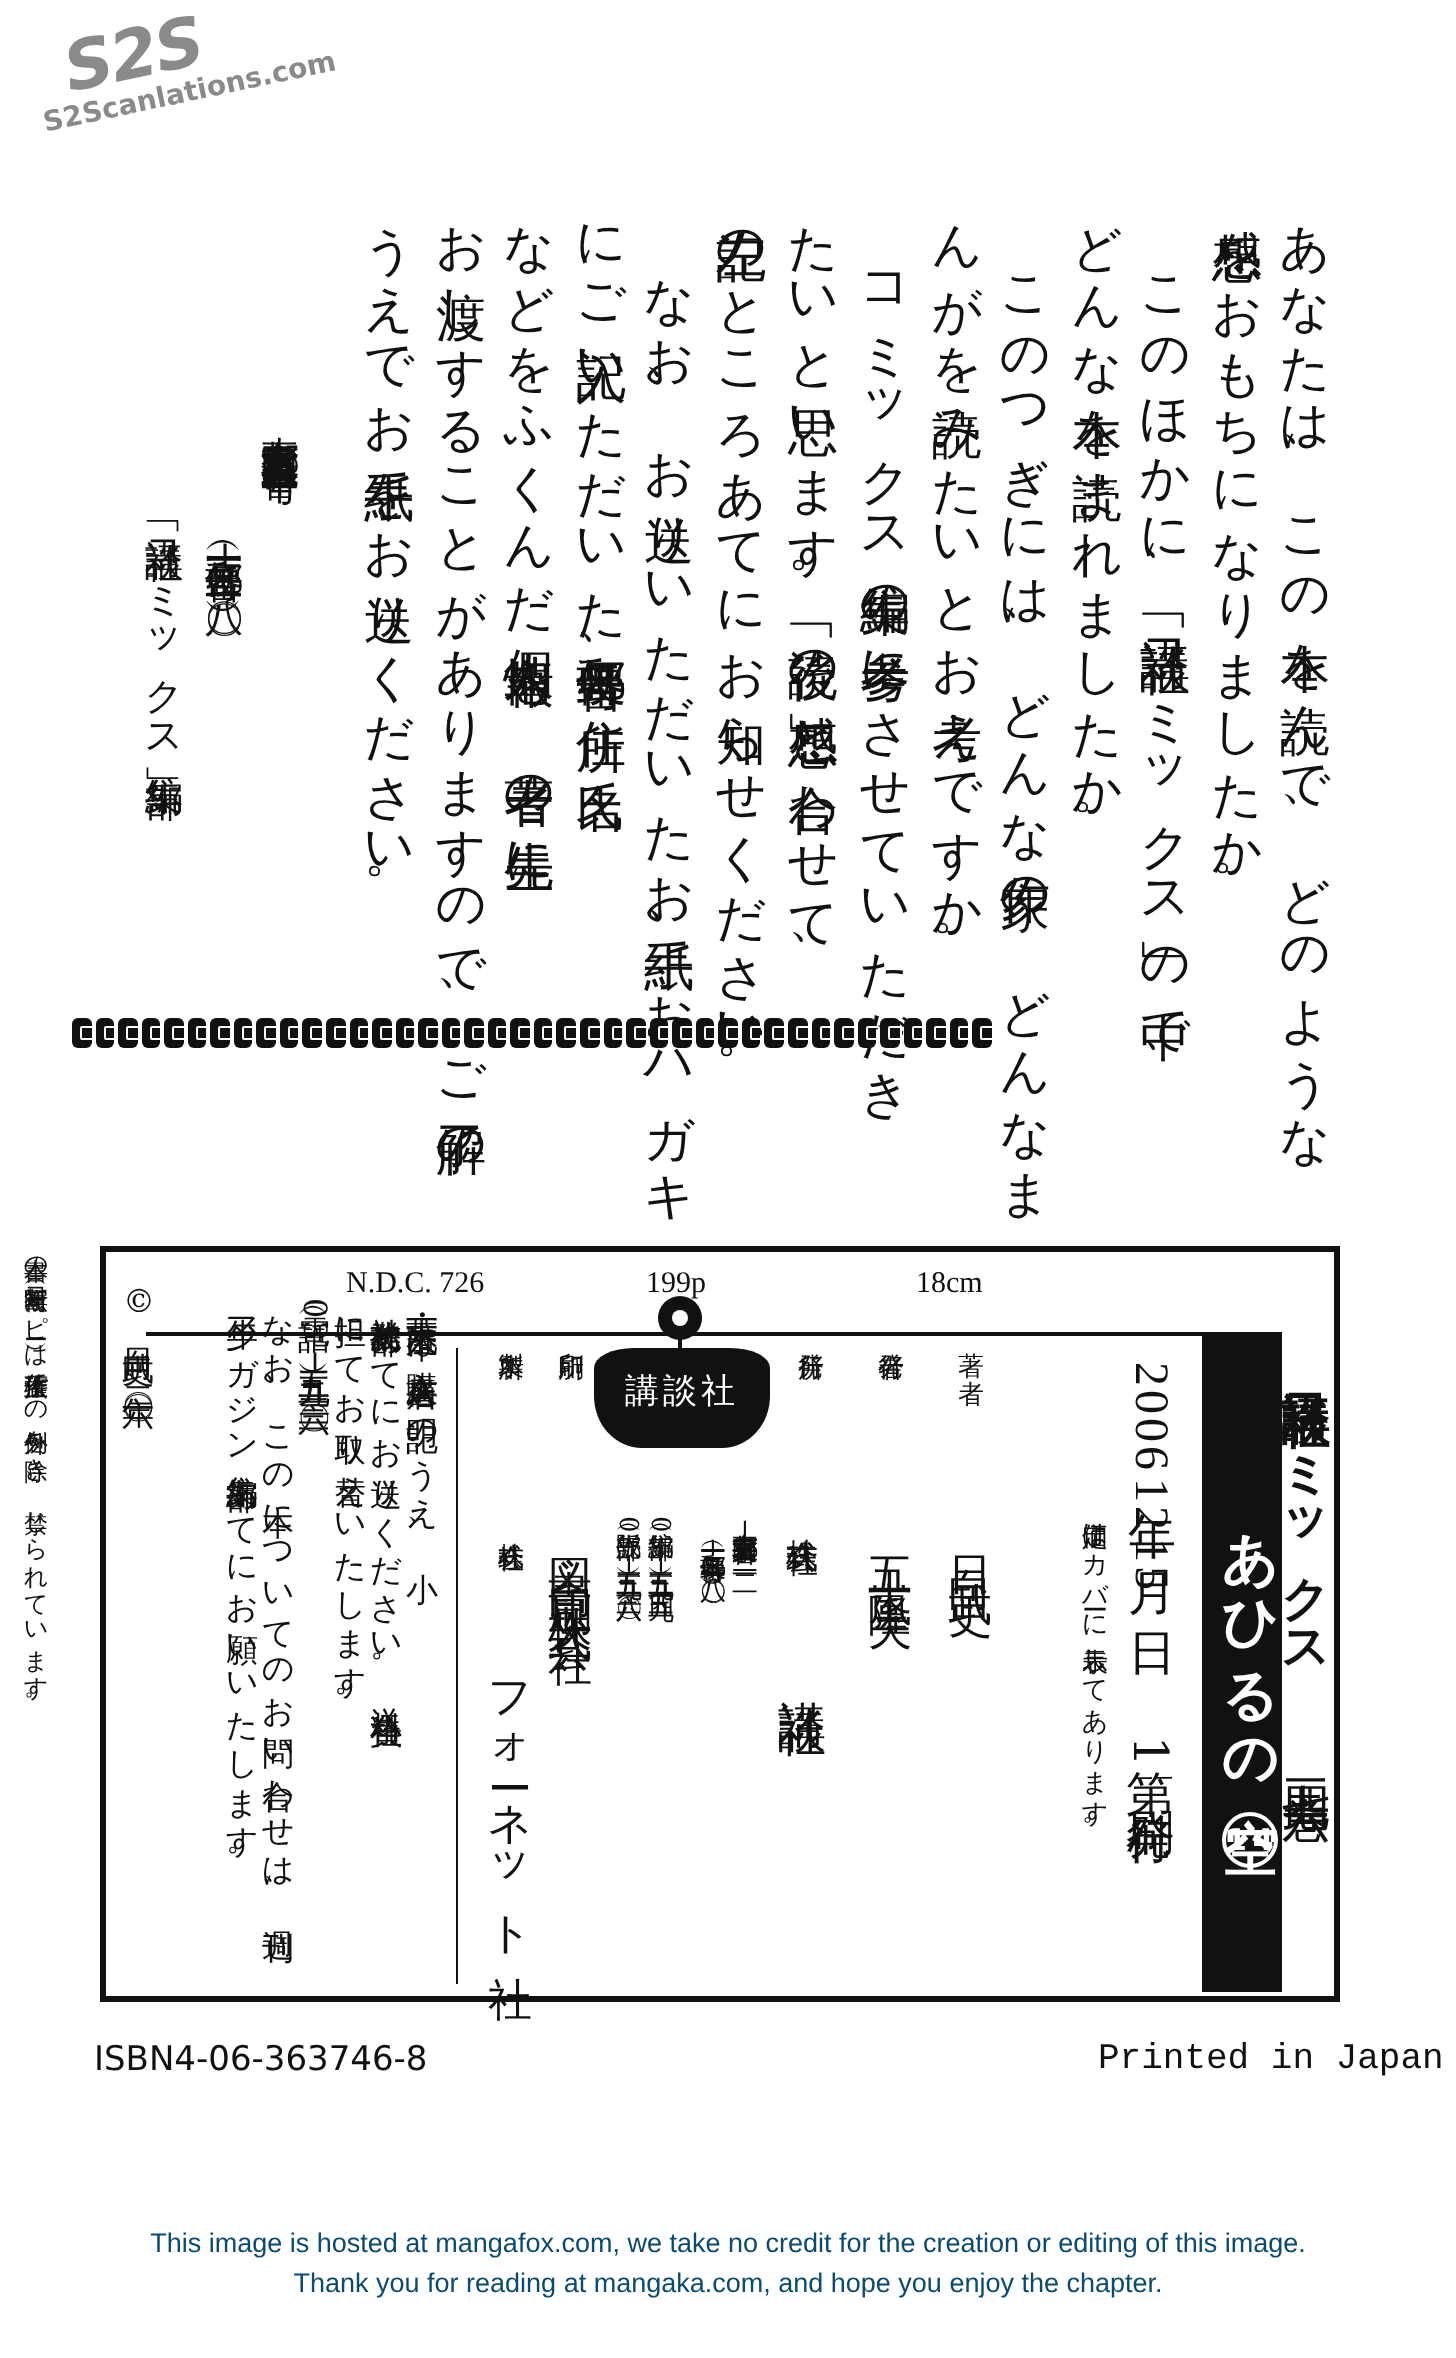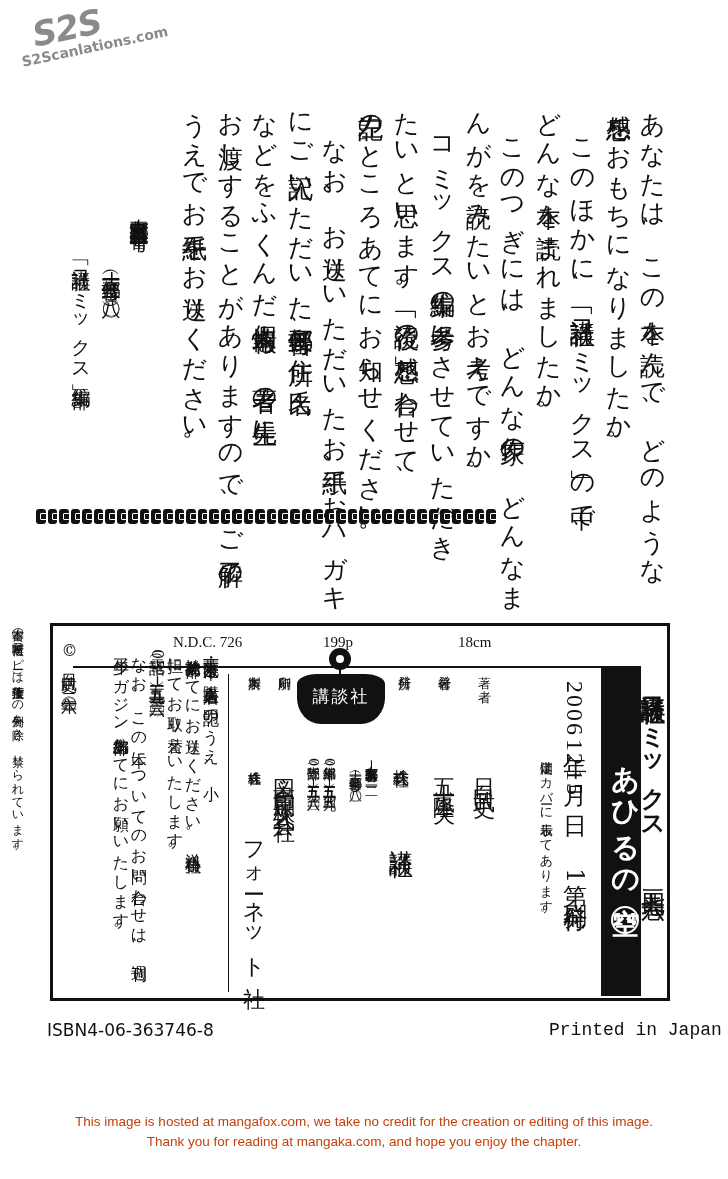--- a/index.html
+++ b/index.html
@@ -37,21 +37,21 @@
 
   .title-block { position:absolute; left:548px; top:40px; width:40px; height:330px; background:#111; color:#fff; }
   .title-text { position:absolute; left:5px; top:80px; writing-mode:vertical-rl; font-family:"DejaVu Sans", sans-serif; font-size:28px; font-weight:bold; letter-spacing:3px; }
   .title-vol { display:inline-block; margin-top:4px; width:28px; height:28px; border:2px solid #fff; border-radius:50%; writing-mode:horizontal-tb; font-size:15px; text-align:center; line-height:24px; font-weight:bold; }
 
   .side-note { position:absolute; left:12px; top:620px; font-size:12px; letter-spacing:0.2px; }
 
   .isbn { position:absolute; left:47px; top:1020px; font-family:"DejaVu Sans", sans-serif; font-size:17px; }
   .printed { position:absolute; left:517px; top:1020px; font-family:Liberation Mono, monospace; font-size:18px;margin-left:32px; }
 
-  .footer { position:absolute; left:0; top:1112px; width:728px; text-align:center; font-family:"Liberation Sans", sans-serif; font-size:13.5px; line-height:20px; color:#c2410c; }
+  .footer { position:absolute; left:0; top:1112px; width:728px; text-align:center; font-family:"Liberation Sans", sans-serif; font-size:13.5px; line-height:20px; color:#0c4a6e; }
 </style>
 </head>
 <body>
 
 <div class="watermark">
   <span class="wm-logo">S2S</span>
   <span class="wm-site">S2Scanlations.com</span>
 </div>
 
 <div>

